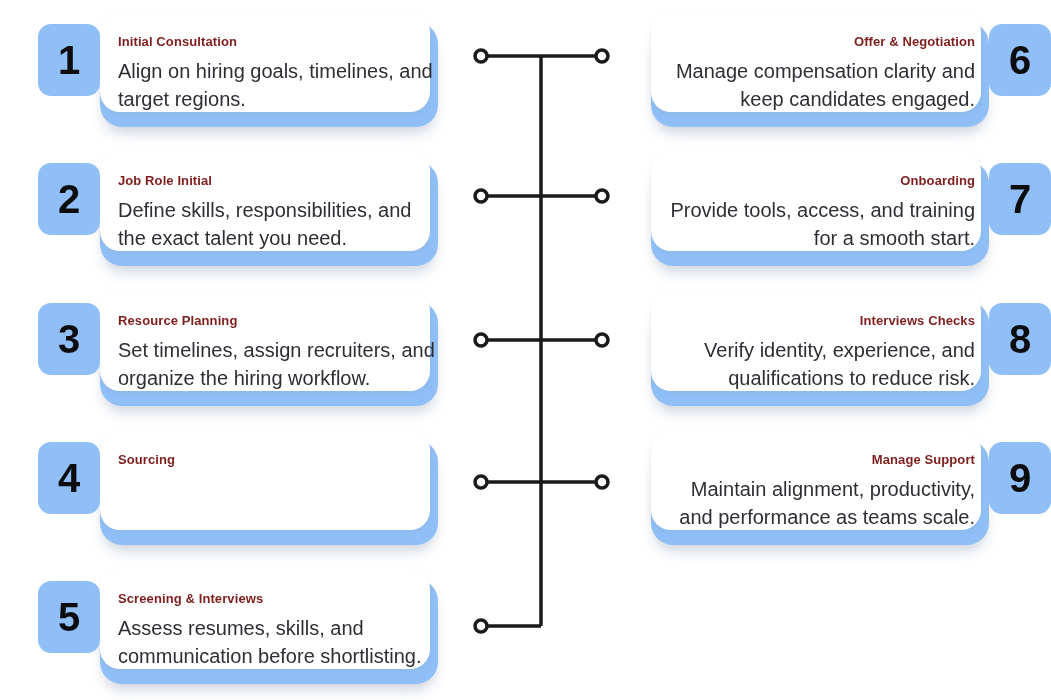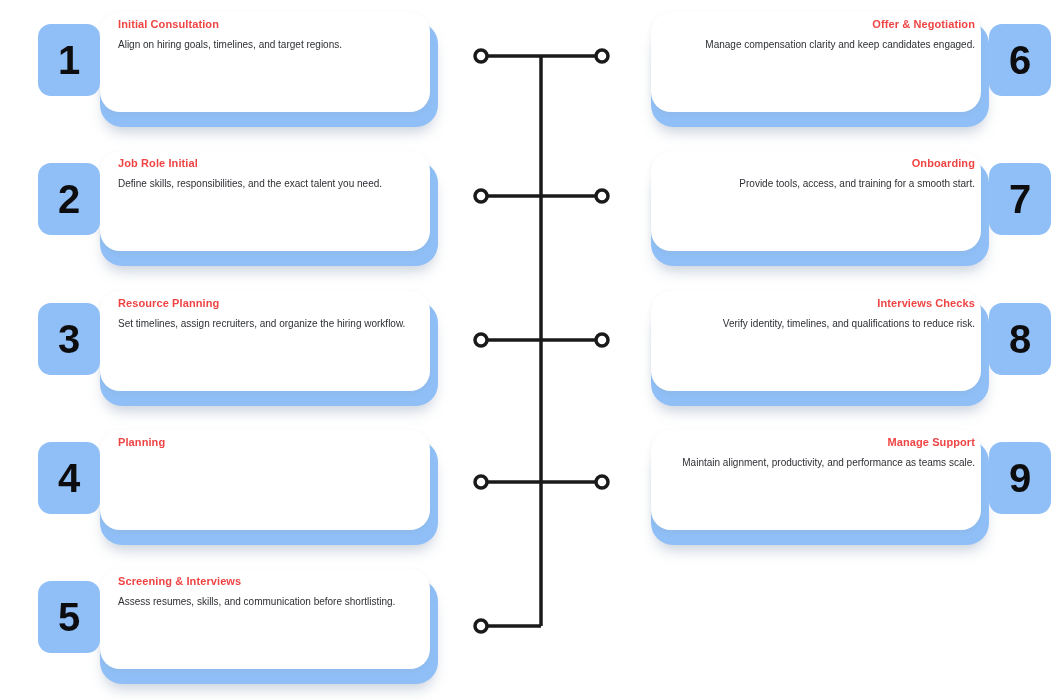--- a/index.html
+++ b/index.html
@@ -91,29 +91,29 @@
 
   
   .text {
     position: absolute;
     top: 6px;
   }
   .step.left  .text { left: 80px;  width: 318px; }
   .step.right .text { left: 14px;  width: 310px; text-align: right; }
 
   .step-title {
-    font-size: 11px;
+    font-size: 13px;
     font-weight: bold;
-    color: #ef4444;
+    color: #7f1d1d;
     letter-spacing: 0.1px;
-    margin: 0 0 8px 0;
+    margin: 16px 0 8px 0;
     white-space: nowrap;
   }
   .step-desc {
-    font-size: 10px;
+    font-size: 20px;
     color: #2d2f34;
     line-height: 1.42;
     margin: 0;
   }
 
   
   #connector {
     position: absolute;
     left: 455px;
     top: 0;
@@ -154,21 +154,21 @@
       <p class="step-title">Resource Planning</p>
       <p class="step-desc">Set timelines, assign recruiters, and organize the hiring workflow.</p>
     </div>
   </div>
 
   <div class="step left" style="top:430px">
     <div class="backing"></div>
     <div class="card"></div>
     <div class="badge">4</div>
     <div class="text">
-      <p class="step-title">Planning</p>
+      <p class="step-title">Sourcing</p>
     </div>
   </div>
 
   <div class="step left" style="top:569px">
     <div class="backing"></div>
     <div class="card"></div>
     <div class="badge">5</div>
     <div class="text">
       <p class="step-title">Screening &amp; Interviews</p>
       <p class="step-desc">Assess resumes, skills, and communication before shortlisting.</p>
@@ -194,21 +194,21 @@
       <p class="step-desc">Provide tools, access, and training for a smooth start.</p>
     </div>
   </div>
 
   <div class="step right" style="top:291px">
     <div class="backing"></div>
     <div class="card"></div>
     <div class="badge">8</div>
     <div class="text">
       <p class="step-title">Interviews Checks</p>
-      <p class="step-desc">Verify identity, timelines, and qualifications to reduce risk.</p>
+      <p class="step-desc">Verify identity, experience, and qualifications to reduce risk.</p>
     </div>
   </div>
 
   <div class="step right" style="top:430px">
     <div class="backing"></div>
     <div class="card"></div>
     <div class="badge">9</div>
     <div class="text">
       <p class="step-title">Manage Support</p>
       <p class="step-desc">Maintain alignment, productivity, and performance as teams scale.</p>

